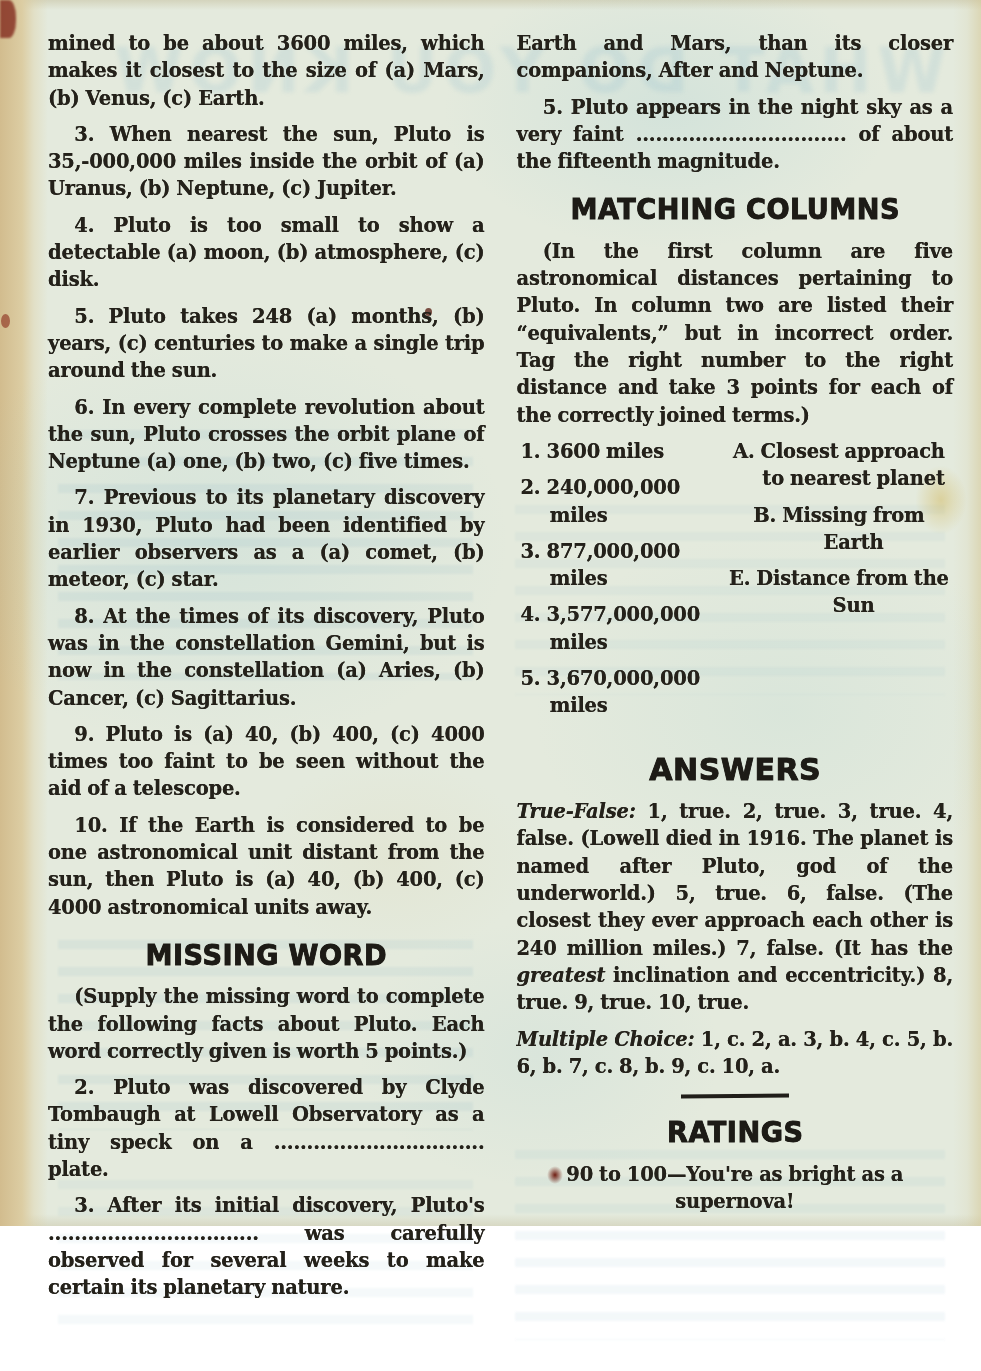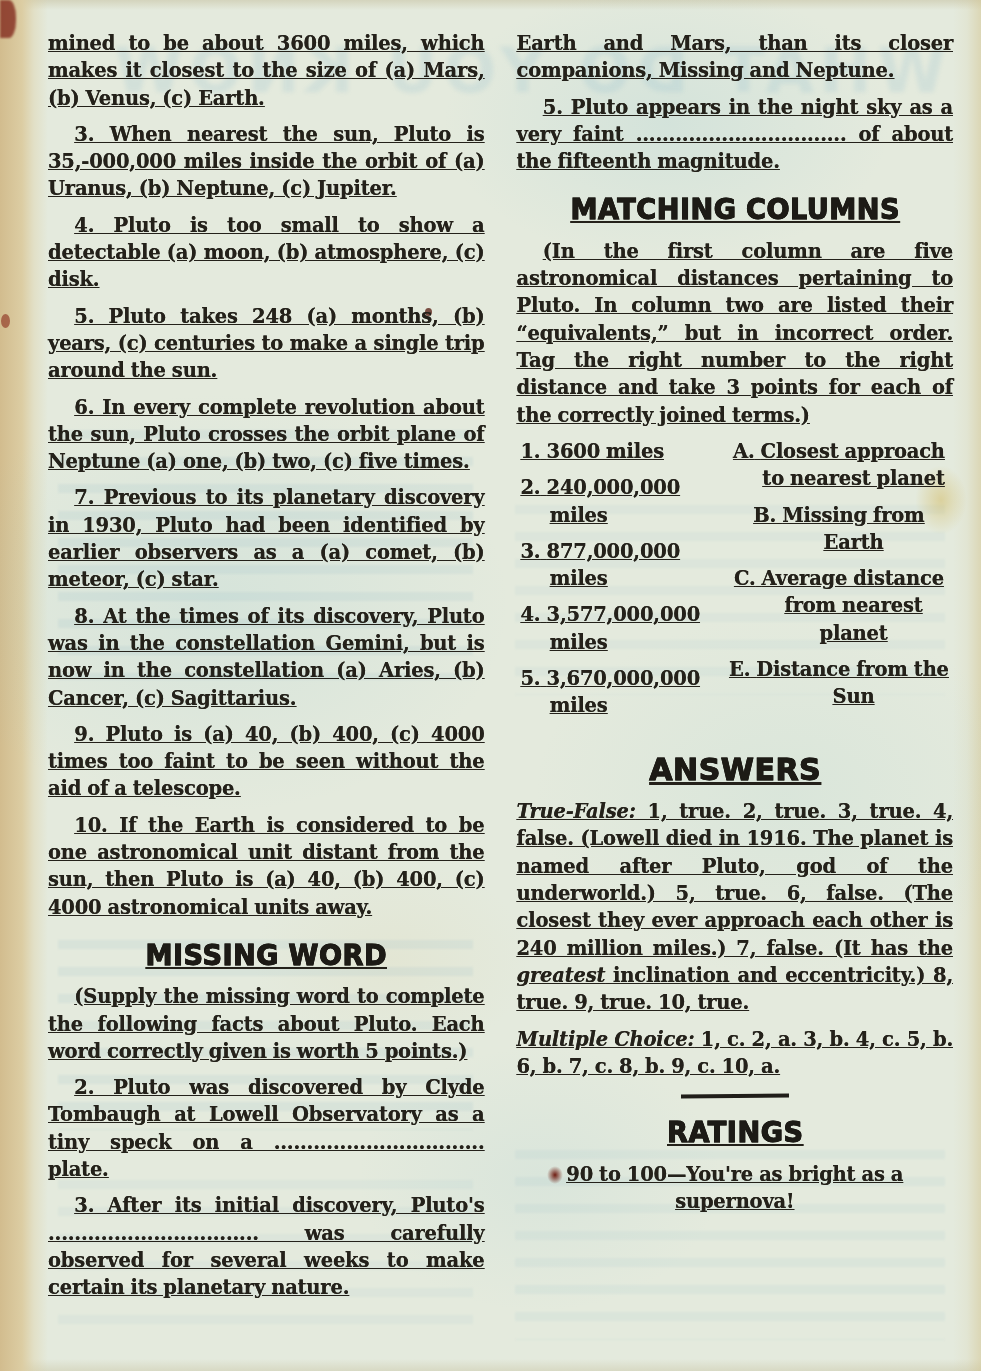--- a/index.html
+++ b/index.html
@@ -1,32 +1,31 @@
 <!DOCTYPE html>
 <html><head>
 <meta charset="utf-8">
 <style>
   html,body{margin:0;padding:0;}
   body{width:981px;height:1371px;overflow:hidden;}
 
   .page{
-    position:relative;width:981px;height:1371px;box-sizing:border-box;
+    position:relative;width:981px;height:1226px;box-sizing:border-box;
     font-family:"DejaVu Serif", serif;font-weight:700;color:#24211a;
     background-color:#e4eadd;
     background-image:
       radial-gradient(ellipse 320px 200px at 68% 9%,  rgba(145,198,208,0.20), transparent 70%),
       radial-gradient(ellipse 420px 300px at 22% 44%, rgba(138,194,204,0.16), transparent 70%),
       radial-gradient(ellipse 360px 260px at 80% 58%, rgba(148,200,200,0.13), transparent 70%),
       radial-gradient(ellipse 260px 190px at 55% 86%, rgba(148,196,206,0.13), transparent 70%),
       radial-gradient(ellipse 200px 140px at 40% 70%, rgba(220,210,170,0.18), transparent 70%),
       linear-gradient(to right, #d2bc8e 0px, #dccda3 22px, rgba(222,207,162,0.38) 34px, rgba(222,207,162,0) 48px),
       linear-gradient(to left,  rgba(212,198,148,0.55) 0px, rgba(212,198,148,0.14) 14px, rgba(212,198,148,0) 28px),
       linear-gradient(to bottom,rgba(186,176,136,0.38) 0px, rgba(186,176,136,0) 10px),
       linear-gradient(to top,   rgba(186,176,136,0.30) 0px, rgba(186,176,136,0) 12px);
-    text-decoration: underline;
   }
 
   
   .ghost-title{
     position:absolute;top:34px;left:34px;width:912px;height:150px;
     font-family:"DejaVu Sans", sans-serif;font-weight:700;font-size:62px;letter-spacing:6px;
     color:rgba(125,178,203,0.17);transform:scaleX(-1);filter:blur(2px);
     white-space:nowrap;overflow:hidden;pointer-events:none;
   }
   .ghost-lines{
@@ -108,38 +107,37 @@
       <p class="indent">10. If the Earth is considered to be one astronomical unit distant from the sun, then Pluto is (a) 40, (b) 400, (c) 4000 astronomical units away.</p>
 
       <h2>MISSING WORD</h2>
       <p class="indent">(Supply the missing word to complete the following facts about Pluto. Each word correctly given is worth 5 points.)</p>
       <p class="indent">2. Pluto was discovered by Clyde Tombaugh at Lowell Observatory as a tiny speck on a ................................ plate.</p>
       <p class="indent">3. After its initial discovery, Pluto's ................................ was carefully observed for several weeks to make certain its planetary nature.</p>
 
     </div>
 
     <div class="col">
-      <p>Earth and Mars, than its closer companions, Missing and Neptune.</p>
+      <p>Earth and Mars, than its closer companions, After and Neptune.</p>
       <p class="indent">5. Pluto appears in the night sky as a very faint ................................ of about the fifteenth magnitude.</p>
 
       <h2>MATCHING COLUMNS</h2>
       <p class="indent">(In the first column are five astronomical distances pertaining to Pluto. In column two are listed their “equivalents,” but in incorrect order. Tag the right number to the right distance and take 3 points for each of the correctly joined terms.)</p>
 
       <div class="match">
         <div class="m-col-dist">
           <p class="m-item"><span>1.</span> <span>3600 miles</span></p>
           <p class="m-item"><span>2.</span> <span>240,000,000 miles</span></p>
           <p class="m-item"><span>3.</span> <span>877,000,000 miles</span></p>
           <p class="m-item"><span>4.</span> <span>3,577,000,000 miles</span></p>
           <p class="m-item"><span>5.</span> <span>3,670,000,000 miles</span></p>
         </div>
         <div class="m-col-equiv">
           <p class="m-item"><span>A.</span> <span>Closest approach to nearest planet</span></p>
           <p class="m-item"><span>B.</span> <span>Missing from Earth</span></p>
-          <p class="m-item"><span>C.</span> <span>Average distance from nearest planet</span></p>
           <p class="m-item"><span>E.</span> <span>Distance from the Sun</span></p>
         </div>
       </div>
 
       <h2 class="big">ANSWERS</h2>
       <p><span class="ans-label">True-False:</span><span> 1, true. 2, true. 3, true. 4, false. (Lowell died in 1916. The planet is named after Pluto, god of the underworld.) 5, true. 6, false. (The closest they ever approach each other is 240 million miles.) 7, false. (It has the </span><span class="ans-italic">greatest</span><span> inclination and eccentricity.) 8, true. 9, true. 10, true.</span></p>
       <p><span class="ans-label">Multiple Choice:</span><span> 1, c. 2, a. 3, b. 4, c. 5, b. 6, b. 7, c. 8, b. 9, c. 10, a.</span></p>
 
       <div class="rule"></div>
 

